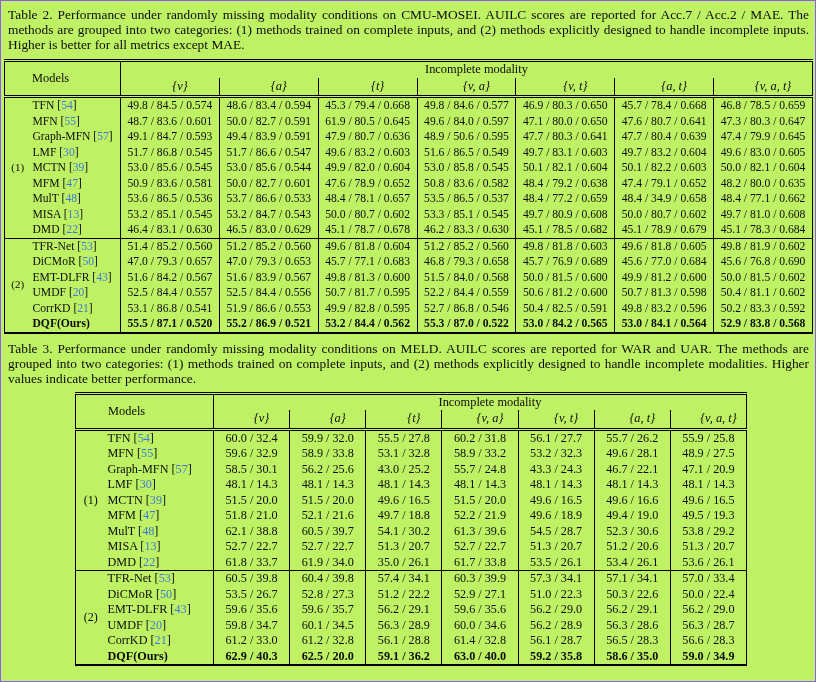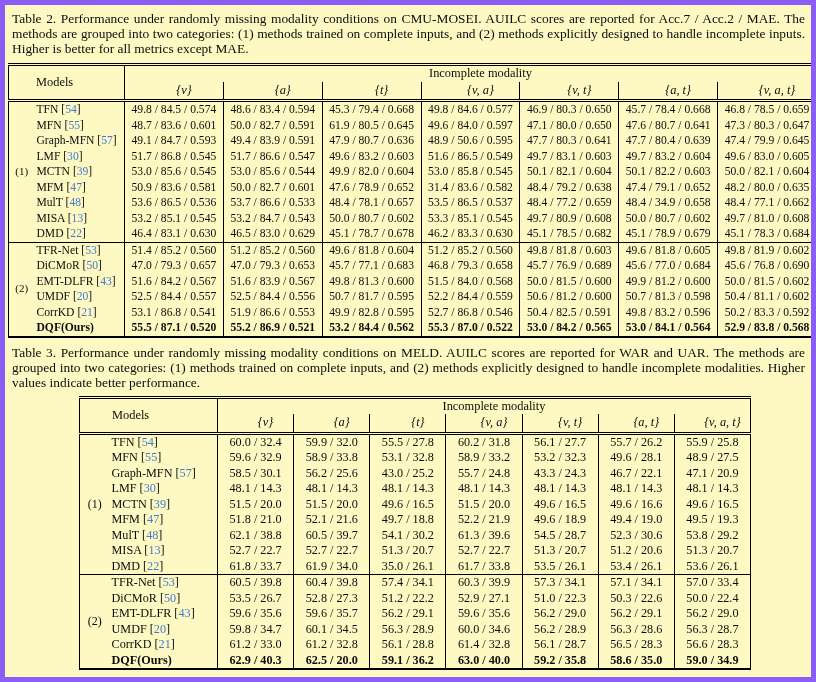--- a/index.html
+++ b/index.html
@@ -1,20 +1,20 @@
 <!DOCTYPE html>
 <html><head>
 <meta charset="utf-8">
 <style>
   * { box-sizing: border-box; }
   html, body { margin: 0; padding: 0; background: #fff; }
   body { font-family: "Liberation Serif", "DejaVu Serif", serif; color: #0c0c0c; }
   .frame {
     position: relative; width: 816px; height: 682px;
-    border: 5px solid #8b5cf6; background: #fef9c3; overflow: hidden;
+    border: 1px solid #8b5cf6; background: #bef264; overflow: hidden;
   }
   .caption {
     text-align: justify; font-size: 13.4px; line-height: 15px;
     margin: 5px 6px 0 7px;
   }
   .caption2 { margin-top: 6px; }
   .caption3 { margin-top: 7px; }
   table { border-collapse: collapse; table-layout: fixed; }
   .paper-table {
     border-left: 1px solid #000; border-right: 1px solid #000;
@@ -129,21 +129,21 @@
           <td class="val">53.0 / 85.8 / 0.545</td>
           <td class="val">50.1 / 82.1 / 0.604</td>
           <td class="val">50.1 / 82.2 / 0.603</td>
           <td class="val">50.0 / 82.1 / 0.604</td>
         </tr>
         <tr>
           <td class="model">MFM [<span class="cite">47</span>]</td>
           <td class="val">50.9 / 83.6 / 0.581</td>
           <td class="val">50.0 / 82.7 / 0.601</td>
           <td class="val">47.6 / 78.9 / 0.652</td>
-          <td class="val">31.4 / 83.6 / 0.582</td>
+          <td class="val">50.8 / 83.6 / 0.582</td>
           <td class="val">48.4 / 79.2 / 0.638</td>
           <td class="val">47.4 / 79.1 / 0.652</td>
           <td class="val">48.2 / 80.0 / 0.635</td>
         </tr>
         <tr>
           <td class="model">MulT [<span class="cite">48</span>]</td>
           <td class="val">53.6 / 86.5 / 0.536</td>
           <td class="val">53.7 / 86.6 / 0.533</td>
           <td class="val">48.4 / 78.1 / 0.657</td>
           <td class="val">53.5 / 86.5 / 0.537</td>

